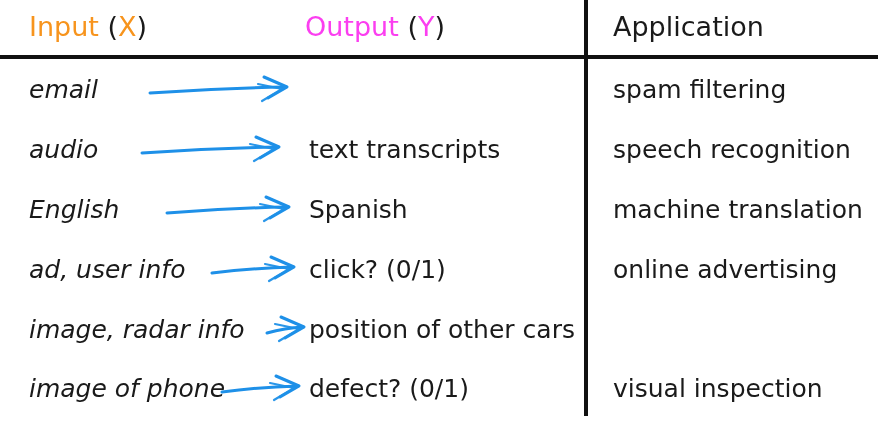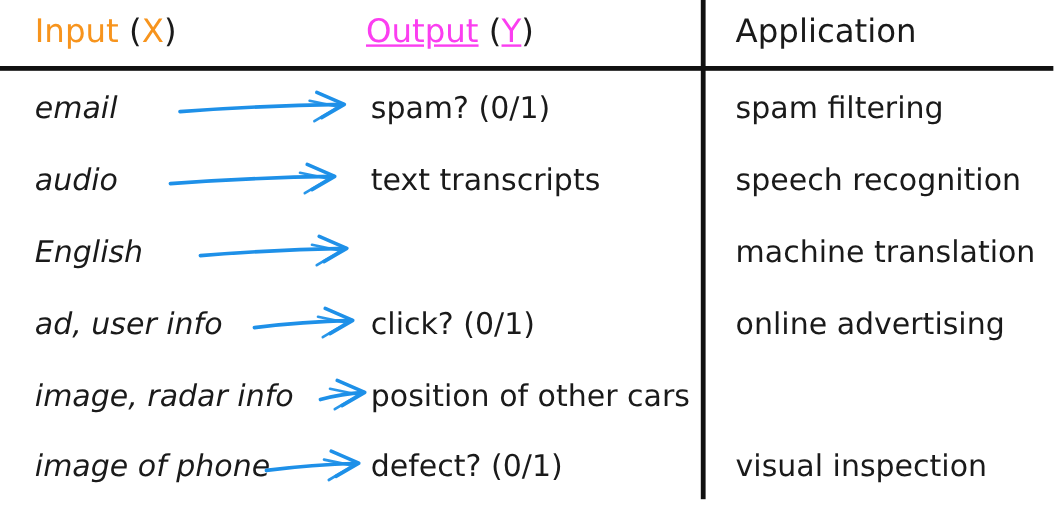--- a/index.html
+++ b/index.html
@@ -50,21 +50,21 @@
     position: absolute;
     font-size: 27px;
     line-height: 34px;
     color: #1a1a1a;
     white-space: nowrap;
   }
   .hdr-input  { left: 29px; }
   .hdr-output { left: 305px; }
   .hdr-app    { left: 613px; }
   .tint-orange  { color: #F7941D; }
-  .tint-magenta { color: #FB3EF0; text-decoration: underline; }
+  .tint-magenta { color: #FB3EF0; }
   .paren { color: #1a1a1a; }
 
   
   .row {
     position: absolute;
     left: 0;
     width: 878px;
     height: 46px;
   }
   .cell {
@@ -106,21 +106,20 @@
   <div id="rows-host">
       <div class="row" style="top: 67px;">
         <div class="cell cell-input">email</div>
         <div class="arrow" style="left: 148px; width: 140px;">
           <svg width="140" height="34" viewBox="0 0 140 34">
             <path d="M 2 20 Q 70 15 138 14" fill="none" stroke="#1E90E8" stroke-width="3" stroke-linecap="round"></path>
             <path d="M 116 4 L 139 14 L 120 25" fill="none" stroke="#1E90E8" stroke-width="3" stroke-linecap="round" stroke-linejoin="round"></path>
             <path d="M 110 11 L 134 16 L 114 28" fill="none" stroke="#1E90E8" stroke-width="2.2" stroke-linecap="round" stroke-linejoin="round" opacity="0.95"></path>
           </svg>
         </div>
-        <div class="cell cell-output">spam? (0/1)</div>
         <div class="cell cell-app">spam filtering</div>
       </div>
       <div class="row" style="top: 127px;">
         <div class="cell cell-input">audio</div>
         <div class="arrow" style="left: 140px; width: 140px;">
           <svg width="140" height="34" viewBox="0 0 140 34">
             <path d="M 2 20 Q 70 15 138 14" fill="none" stroke="#1E90E8" stroke-width="3" stroke-linecap="round"></path>
             <path d="M 116 4 L 139 14 L 120 25" fill="none" stroke="#1E90E8" stroke-width="3" stroke-linecap="round" stroke-linejoin="round"></path>
             <path d="M 110 11 L 134 16 L 114 28" fill="none" stroke="#1E90E8" stroke-width="2.2" stroke-linecap="round" stroke-linejoin="round" opacity="0.95"></path>
           </svg>
@@ -130,20 +129,21 @@
       </div>
       <div class="row" style="top: 187px;">
         <div class="cell cell-input">English</div>
         <div class="arrow" style="left: 165px; width: 125px;">
           <svg width="125" height="34" viewBox="0 0 125 34">
             <path d="M 2 20 Q 62.5 15 123 14" fill="none" stroke="#1E90E8" stroke-width="3" stroke-linecap="round"></path>
             <path d="M 101 4 L 124 14 L 105 25" fill="none" stroke="#1E90E8" stroke-width="3" stroke-linecap="round" stroke-linejoin="round"></path>
             <path d="M 95 11 L 119 16 L 99 28" fill="none" stroke="#1E90E8" stroke-width="2.2" stroke-linecap="round" stroke-linejoin="round" opacity="0.95"></path>
           </svg>
         </div>
+        <div class="cell cell-output">Spanish</div>
         <div class="cell cell-app">machine translation</div>
       </div>
       <div class="row" style="top: 247px;">
         <div class="cell cell-input">ad, user info</div>
         <div class="arrow" style="left: 210px; width: 85px;">
           <svg width="85" height="34" viewBox="0 0 85 34">
             <path d="M 2 20 Q 42.5 15 83 14" fill="none" stroke="#1E90E8" stroke-width="3" stroke-linecap="round"></path>
             <path d="M 61 4 L 84 14 L 65 25" fill="none" stroke="#1E90E8" stroke-width="3" stroke-linecap="round" stroke-linejoin="round"></path>
             <path d="M 55 11 L 79 16 L 59 28" fill="none" stroke="#1E90E8" stroke-width="2.2" stroke-linecap="round" stroke-linejoin="round" opacity="0.95"></path>
           </svg>

